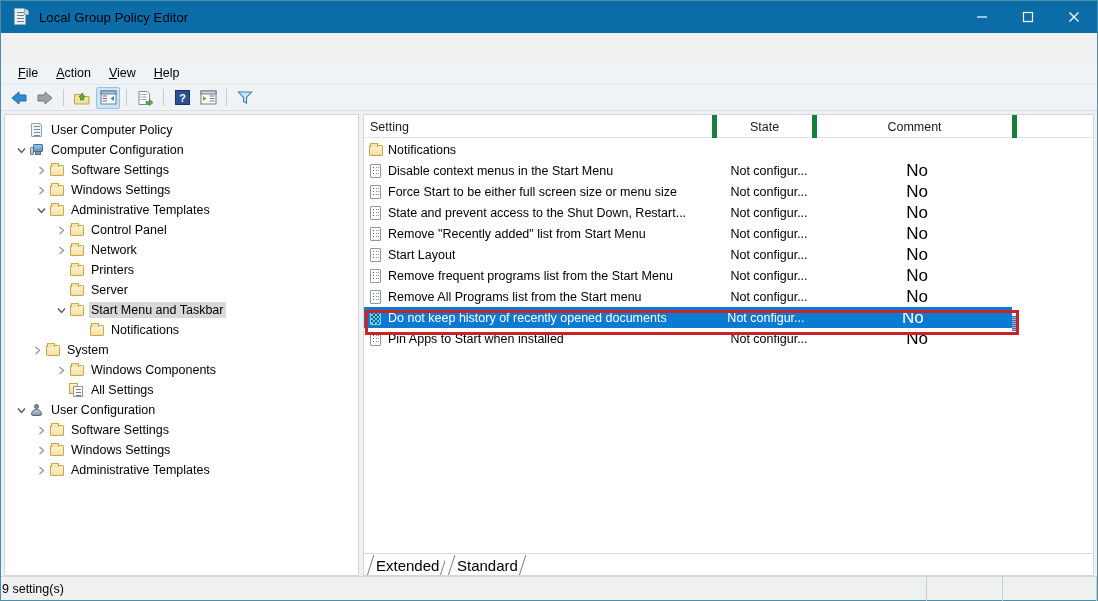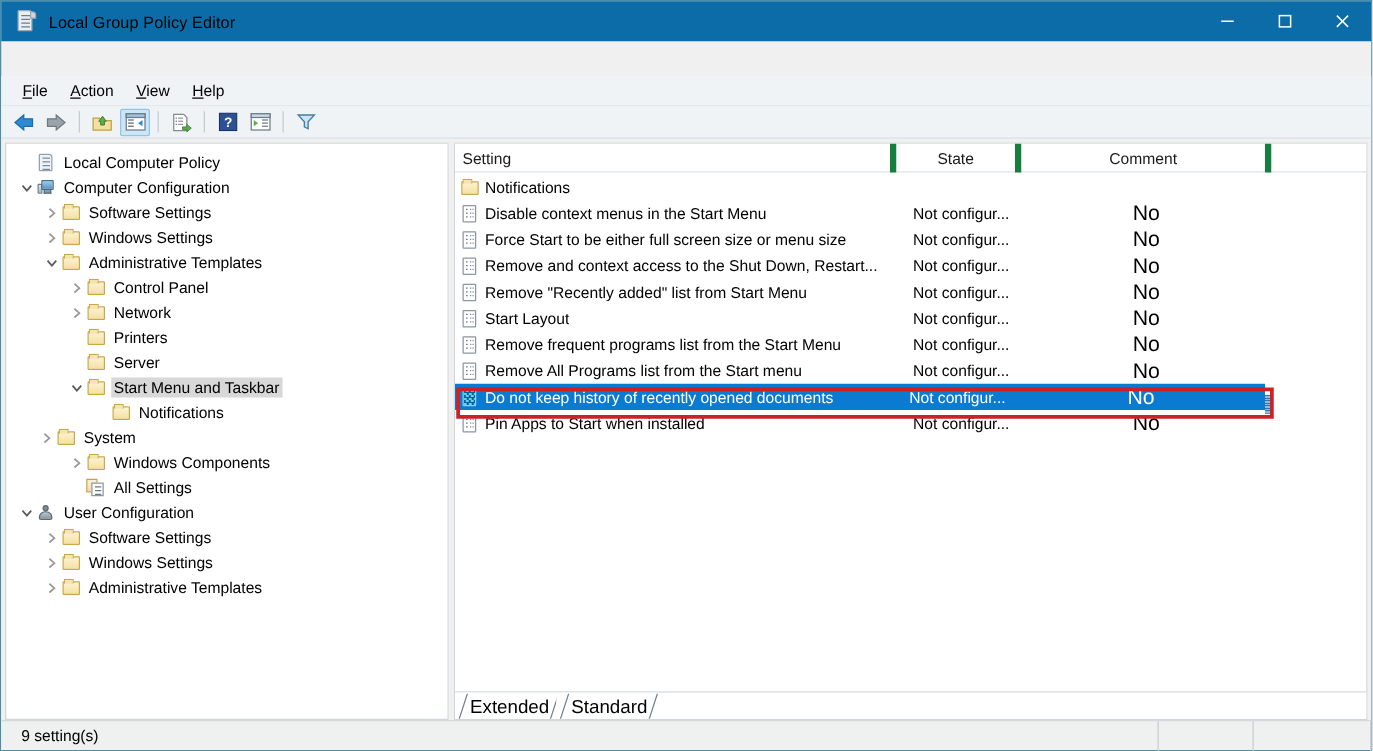--- a/index.html
+++ b/index.html
@@ -454,21 +454,21 @@
     background: #eff0f0;
     border-top: 1px solid #d5d9dc;
     display: flex;
     align-items: center;
   }
   #status-seg-main {
     width: 968px;
     height: 24px;
     display: flex;
     align-items: center;
-    padding-left: 16px;
+    padding-left: 1px;
     font-size: 12.5px;
     color: #000;
     border-right: 1px solid #c8cdd1;
     white-space: nowrap;
   }
   .status-seg {
     height: 24px;
     border-right: 1px solid #c8cdd1;
   }
   #status-seg-2 { width: 80px; }
@@ -581,21 +581,21 @@
 
   <div id="body-area">
 
     <div id="tree-pane">
 
       <div class="tree-row" style="padding-left:8px">
         <div class="twisty"></div>
         <div class="ti">
             <div class="icon-scroll"></div>
           </div>
-        <div class="label">Local Computer Policy</div>
+        <div class="label">User Computer Policy</div>
       </div>
 
       <div class="tree-row" style="padding-left:8px">
         <div class="twisty">
           <svg width="9" height="9" viewBox="0 0 9 9">
               <path d="M1 2.5 L4.5 6.5 L8 2.5" fill="none" stroke="#5b5b5b" stroke-width="1.4"></path>
             </svg>
         </div>
         <div class="ti">
           <div class="icon-computer">
@@ -834,21 +834,21 @@
           </div>
           <div class="cell-state">Not configur...</div>
           <div class="cell-comment">No</div>
         </div>
 
         <div class="lrow">
           <div class="cell-setting">
             <div class="li">
                 <div class="icon-policy"></div>
               </div>
-            <span class="ltext">Remove and context access to the Shut Down, Restart...</span>
+            <span class="ltext">State and prevent access to the Shut Down, Restart...</span>
           </div>
           <div class="cell-state">Not configur...</div>
           <div class="cell-comment">No</div>
         </div>
 
         <div class="lrow">
           <div class="cell-setting">
             <div class="li">
                 <div class="icon-policy"></div>
               </div>

